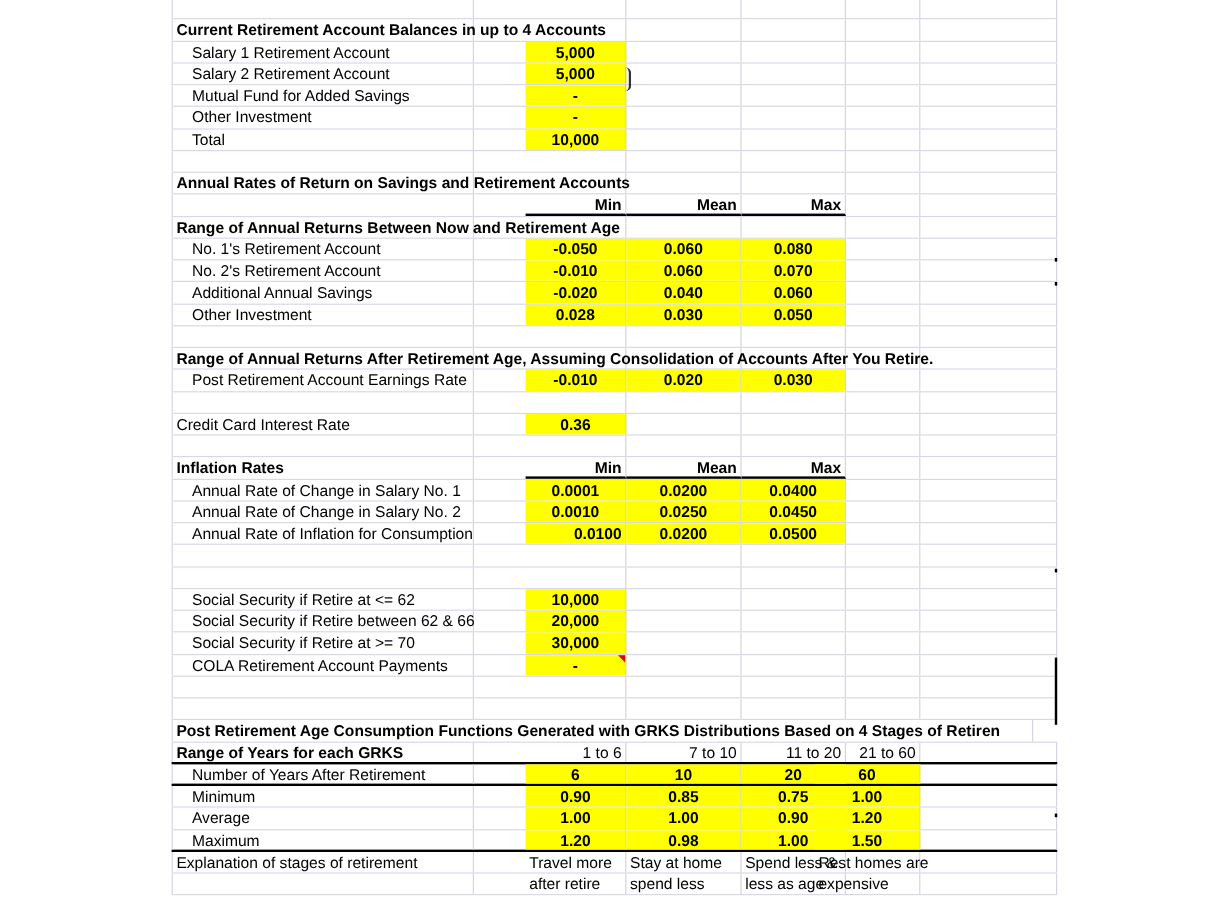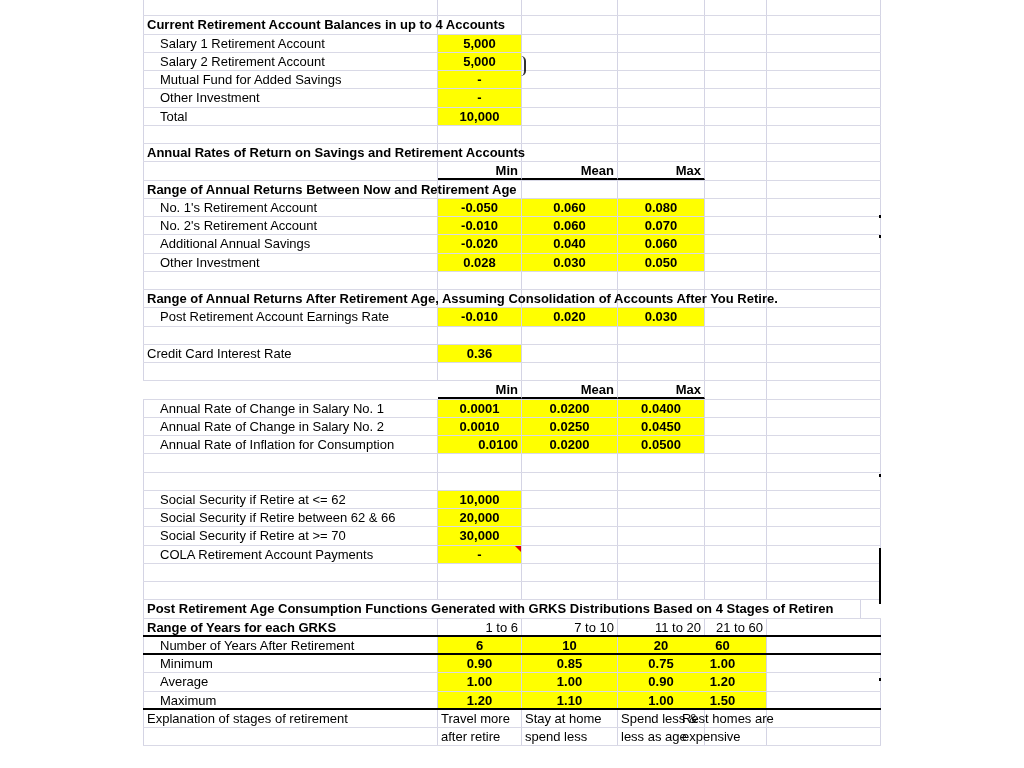--- a/index.html
+++ b/index.html
@@ -2,21 +2,21 @@
 <html><head>
 <meta charset="utf-8">
 <style>
   html, body { margin:0; padding:0; background:#ffffff; }
   body { width:1024px; height:768px; overflow:hidden; position:relative;
          font-family: "Liberation Sans", "DejaVu Sans", sans-serif; font-size:13px; color:#000; }
   #sheet { position:absolute; left:143px; top:-2px; width:738px; }
   .row { position:relative; height:18.25px; box-sizing:border-box; border-bottom:1px solid #d9d9e6; }
   .cell { position:absolute; top:0; height:100%; box-sizing:border-box; border-right:1px solid #d4d4e4;
           line-height:17px; white-space:nowrap; padding:0 3px; }
-  .c0 { left:0; width:295px; border-left:1px solid #d4d4e4; }
+  .c0 { left:0; width:252px; border-left:1px solid #d4d4e4; }
   .c1 { left:295px; width:84px; }
   .c2 { left:379px; width:96px; }
   .c3 { left:475px; width:87px; }
   .c4 { left:536px; width:88px; }
   .c5 { left:650px; width:88px; }
   .r { text-align:right; }
   .b { font-weight:bold; }
   .ind { padding-left:16px; }
   .yel { background:#ffff00;text-align:center; }
   .span { overflow:visible; z-index:3; background:transparent; }
@@ -207,20 +207,21 @@
   <div class="row">
     <div class="cell c0"></div>
       <div class="cell c1"></div>
       <div class="cell c2"></div>
       <div class="cell c3"></div>
       <div class="cell c4"></div>
       <div class="cell c5"></div>
   </div>
 
   <div class="row">
+    <div class="cell c0 b">Inflation Rates</div>
     <div class="cell c1 r b thick-bottom">Min</div>
     <div class="cell c2 r b thick-bottom">Mean</div>
     <div class="cell c3 r b thick-bottom">Max</div>
     <div class="cell c4"></div>
       <div class="cell c5"></div>
   </div>
 
   <div class="row">
     <div class="cell c0 ind">Annual Rate of Change in Salary No. 1</div>
     <div class="cell c1 r b yel" style="text-align:center">0.0001</div>
@@ -348,21 +349,21 @@
     <div class="cell c0 ind">Average</div>
     <div class="cell c1 r b yel">1.00</div>
     <div class="cell c2 r b yel">1.00</div>
     <div class="cell c3 r b yel">0.90</div>
     <div class="cell c4 r b yel">1.20</div>
     <div class="cell c5"></div>
   </div>
   <div class="row" style="border-bottom:2px solid #000;">
     <div class="cell c0 ind">Maximum</div>
     <div class="cell c1 r b yel">1.20</div>
-    <div class="cell c2 r b yel">1.10</div>
+    <div class="cell c2 r b yel">0.98</div>
     <div class="cell c3 r b yel">1.00</div>
     <div class="cell c4 r b yel">1.50</div>
     <div class="cell c5"></div>
   </div>
 
   <div class="row">
     <div class="cell c0">Explanation of stages of retirement</div>
     <div class="cell c1">Travel more</div>
     <div class="cell c2">Stay at home</div>
     <div class="cell c3">Spend less &amp;</div>

